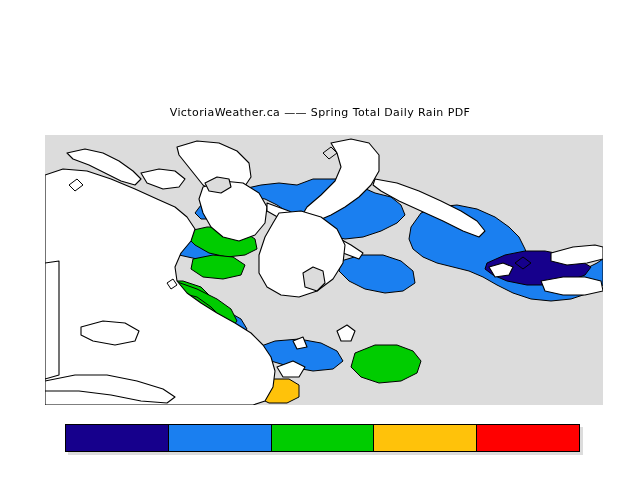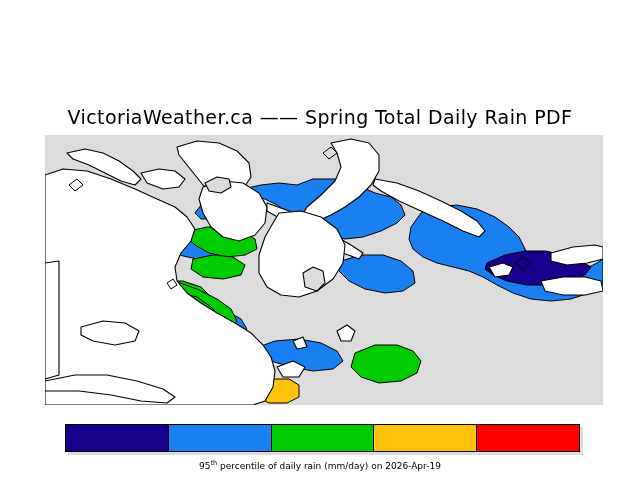--- a/index.html
+++ b/index.html
@@ -23,21 +23,21 @@
   }
 
   
   .title {
     position: absolute;
     left: 0;
     top: 106px;
     width: 640px;
     text-align: center;
     font-family: "DejaVu Sans", sans-serif;
-    font-size: 19px;
+    font-size: 11px;
     letter-spacing: 0.4px;
     color: #000000;
     white-space: nowrap;
   }
 
   
   .map-wrap {
     position: absolute;
     left: 45px;
     top: 135px;
@@ -256,17 +256,14 @@
 
   <div class="cbar">
     <div class="cbar-band" style="background:#16008c"></div>
     <div class="cbar-band" style="background:#1a7ff0"></div>
     <div class="cbar-band" style="background:#00cc00"></div>
     <div class="cbar-band" style="background:#ffc20a"></div>
     <div class="cbar-band" style="background:#ff0000"></div>
   </div>
 
 
-  <div class="cbar-caption">
-    <span>95</span><sup>th</sup><span> percentile of daily rain (mm/day) on 2026-Apr-19</span>
-  </div>
 
 </div>
 
 </body></html>

